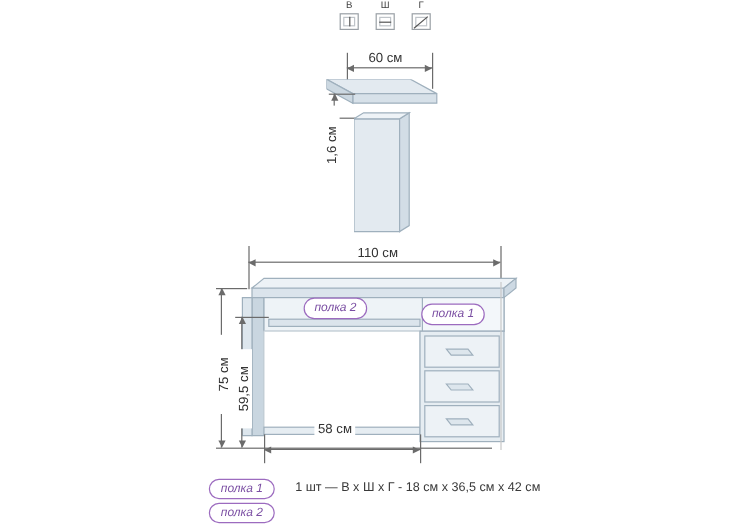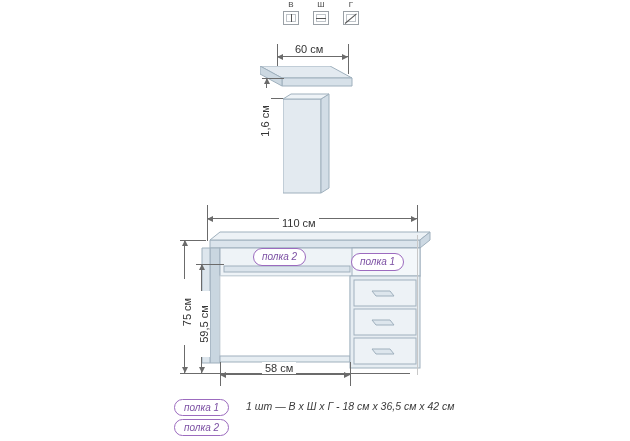--- a/index.html
+++ b/index.html
@@ -170,21 +170,20 @@
     padding: 0 9px;
     font-style: italic;
   }
   .legend-text {
     position: absolute;
     left: 72px;
     top: 2px;
     font-size: 10.5px;
     color: #3a3a3a;
     white-space: nowrap;
-    font-style: italic;
   }
 </style>
 </head>
 <body>
 
 <div class="canvas">
 
   <div class="icon-legend">
 
     <div class="icon-col" style="left:0px;">
@@ -205,21 +204,21 @@
 
     <div class="icon-col" style="left:60px;">
       <span class="lbl">Г</span>
       <div class="icon-box g">
         <span class="inner"></span>
         <span class="arrow-d"></span>
       </div>
     </div>
   </div>
 
-  <div class="abs" style="left:0;top:0;width:538px;height:200px;">
+  <div class="abs" style="left:12px;top:0;width:538px;height:200px;">
 
     <div class="tick-v" style="left:277px;top:44px;height:30px;"></div>
     <div class="tick-v" style="left:348px;top:44px;height:30px;"></div>
     <div class="dim-line dim-h" style="left:277px;top:56px;width:71px;"></div>
     <div class="arrow left" style="left:277px;top:54px;"></div>
     <div class="arrow right" style="left:342px;top:54px;"></div>
     <div class="dim-label" style="left:292px;top:43px;">60 см</div>
 
     <svg class="abs" style="left:260px;top:66px;" width="110" height="45">
       <polygon points="22,12 92,12 70,0 0,0" fill="#e3eaf0" stroke="#9fb0bd" stroke-width="1"></polygon>
@@ -241,21 +240,21 @@
     </svg>
   </div>
 
   <div class="abs" style="left:0;top:0;width:630px;height:400px;">
 
     <div class="tick-v" style="left:207px;top:205px;height:36px;"></div>
     <div class="tick-v" style="left:417px;top:205px;height:30px;"></div>
     <div class="dim-line dim-h" style="left:207px;top:218px;width:210px;"></div>
     <div class="arrow left" style="left:207px;top:216px;"></div>
     <div class="arrow right" style="left:411px;top:216px;"></div>
-    <div class="dim-label" style="left:279px;top:205px;margin-top:12px;">110 см</div>
+    <div class="dim-label" style="left:295px;top:205px;">110 см</div>
 
     <svg class="abs" style="left:180px;top:228px;" width="270" height="145">
 
       <polygon points="30,12 240,12 240,20 30,20" fill="#dbe4ec" stroke="#9fb0bd" stroke-width="1"></polygon>
       <polygon points="30,12 240,12 250,4 40,4" fill="#edf2f6" stroke="#9fb0bd" stroke-width="1"></polygon>
       <polygon points="240,12 250,4 250,12 240,20" fill="#cdd9e3" stroke="#9fb0bd" stroke-width="1"></polygon>
 
       <polygon points="30,20 40,20 40,135 30,135" fill="#c9d6e0" stroke="#9fb0bd" stroke-width="1"></polygon>
       <polygon points="22,20 30,20 30,135 22,135" fill="#dde6ed" stroke="#9fb0bd" stroke-width="1"></polygon>
 
@@ -293,21 +292,21 @@
     <div class="arrow up" style="left:198.5px;top:264px;"></div>
     <div class="arrow down" style="left:198.5px;top:367px;"></div>
     <div class="tick-h" style="left:196px;top:264px;width:28px;"></div>
     <div class="dim-label vert" style="left:171px;top:318px;width:60px;text-align:center;">59,5 см</div>
 
     <div class="tick-v" style="left:220px;top:362px;height:24px;"></div>
     <div class="tick-v" style="left:350px;top:362px;height:24px;"></div>
     <div class="dim-line dim-h" style="left:220px;top:374px;width:130px;"></div>
     <div class="arrow left" style="left:220px;top:372px;"></div>
     <div class="arrow right" style="left:344px;top:372px;"></div>
-    <div class="dim-label" style="left:262px;top:362px;">58 см</div>
+    <div class="dim-label" style="left:262px;top:352px;">58 см</div>
 
     <div class="tick-v" style="left:417px;top:235px;height:140px;background:#c8c8c8;"></div>
   </div>
 
   <div class="legend">
     <div class="legend-row">
       <span class="legend-pill">полка 1</span>
       <span class="legend-text">1 шт — В х Ш х Г - 18 см х 36,5 см х 42 см</span>
     </div>
     <div class="legend-row">

